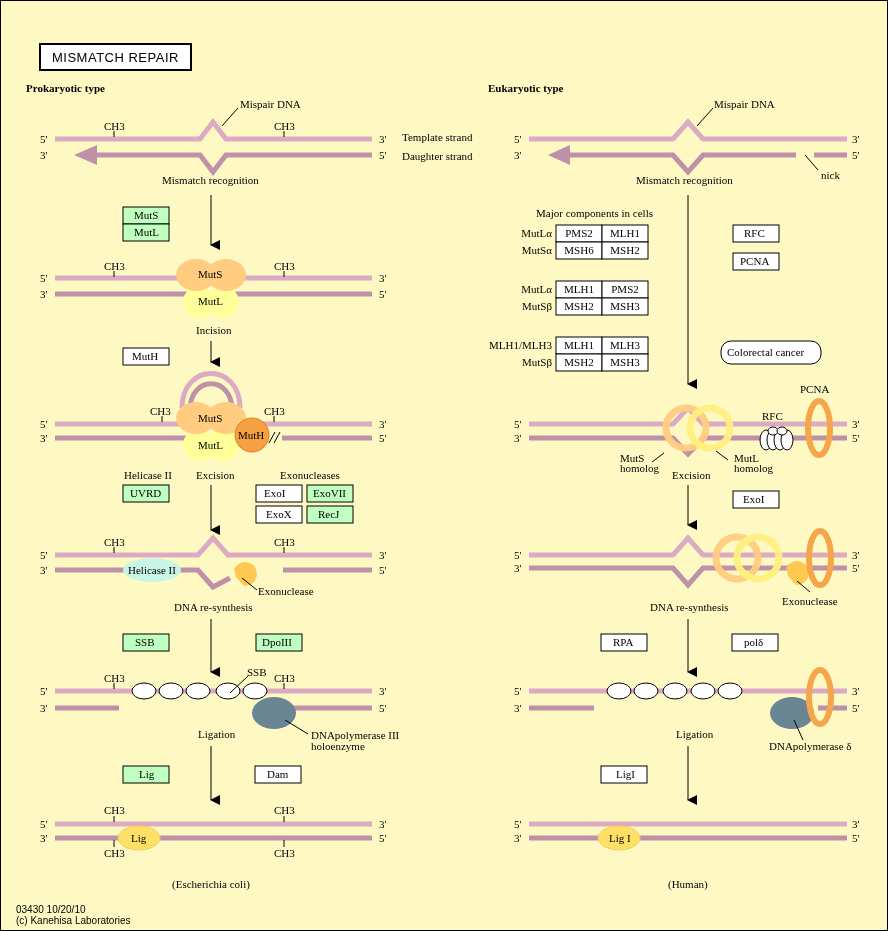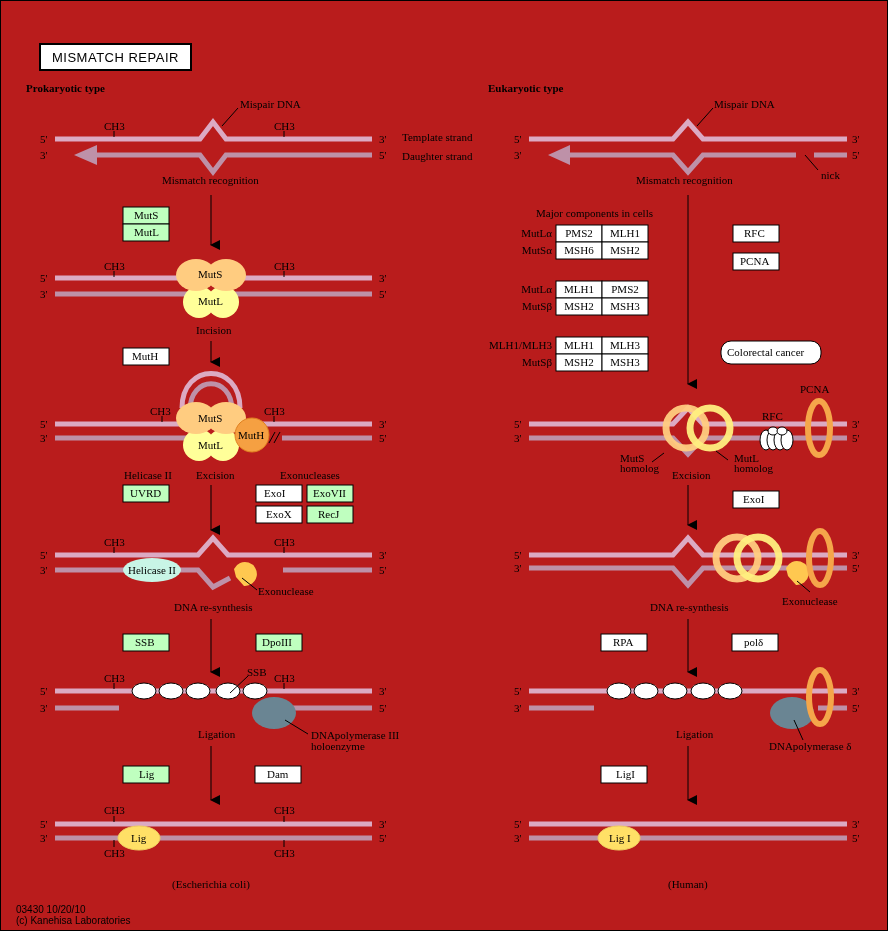--- a/index.html
+++ b/index.html
@@ -1,16 +1,16 @@
 <!DOCTYPE html>
 <html><head>
 <meta charset="utf-8">
 <style>
   html, body { margin: 0; padding: 0; background: #ffffff; }
-  #page { position: relative; width: 888px; height: 931px; background: #b91c1c; overflow: hidden; }
+  #page { position: relative; width: 888px; height: 931px; background: #fef9c3; overflow: hidden; }
   #frame { position: absolute; left: 0; top: 0; width: 886px; height: 929px; border: 1px solid #000; pointer-events: none; }
   svg { position: absolute; left: 0; top: 0; }
   svg text { font-family: "Liberation Serif", "DejaVu Serif", serif; font-size: 11px; fill: #000; }
   svg text.bold { font-weight: bold; }
   svg text.title { font-family: "Liberation Sans", "DejaVu Sans", sans-serif; font-size: 13px; letter-spacing: 0.5px; }
   svg text.footer { font-family: "Liberation Sans", "DejaVu Sans", sans-serif; font-size: 10px; }
   .box-green { fill: #bfffbf; stroke: #000; stroke-width: 1; }
   .box-white { fill: #fff; stroke: #000; stroke-width: 1; }
 </style>
 </head>

